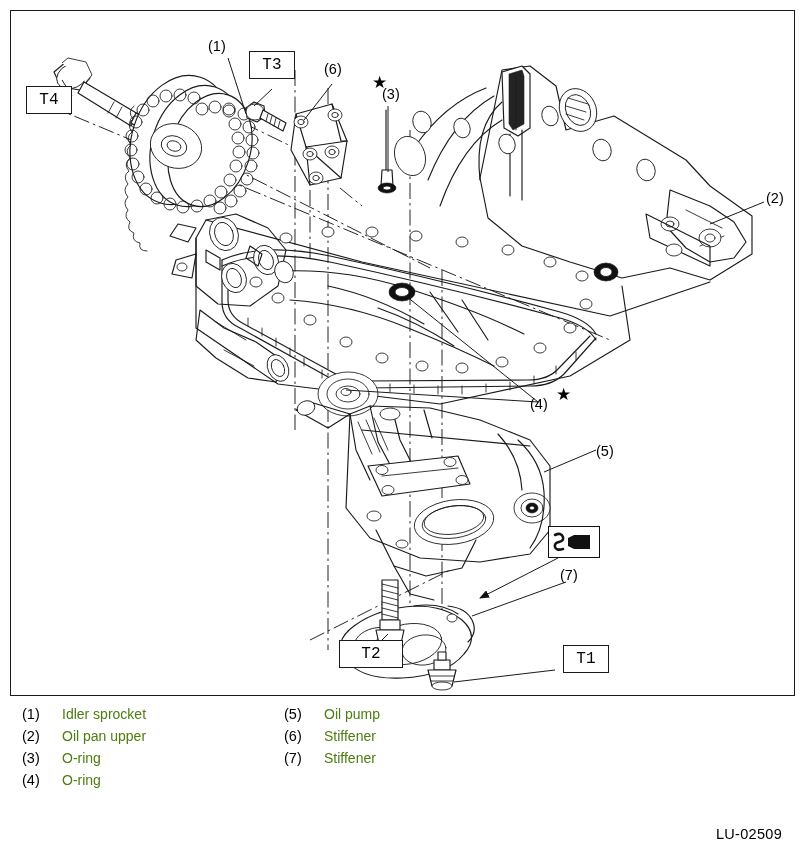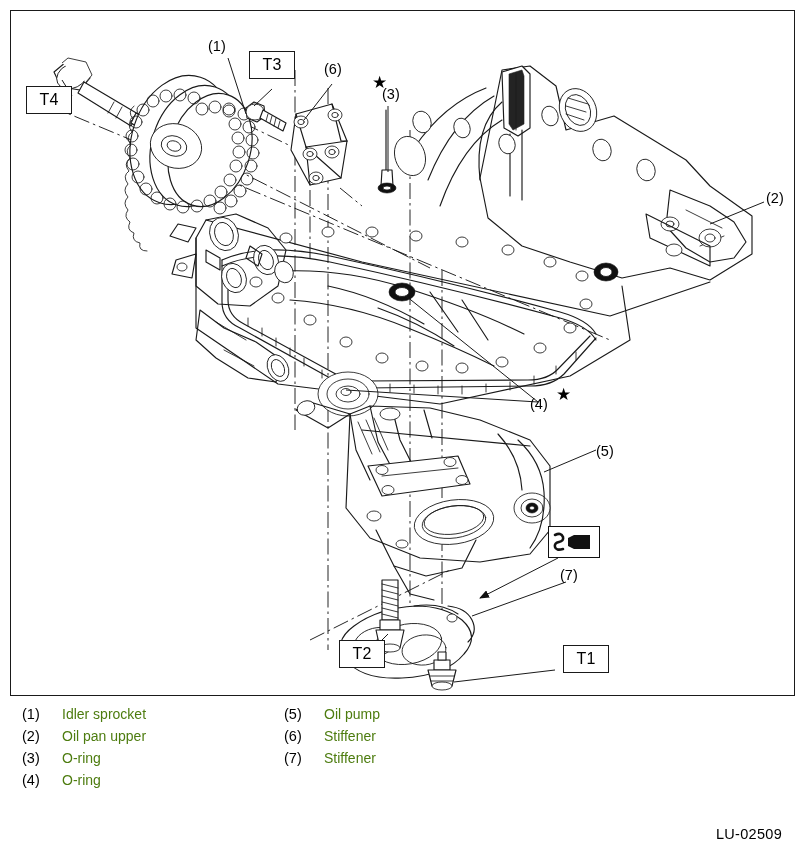--- a/index.html
+++ b/index.html
@@ -17,21 +17,21 @@
     border:1.6px solid #1a1a1a;box-sizing:border-box;background:#fff;
   }
 
   
   .draw{position:absolute;left:10px;top:10px;width:785px;height:686px;}
 
   
   .tbox{
     position:absolute;border:1.6px solid #1a1a1a;background:#fff;
     display:flex;align-items:center;justify-content:center;
-    font-size:16px;letter-spacing:.2px;color:#000;box-sizing:border-box;
+    font-size:16px;letter-spacing:.2px;color:#000;box-sizing:border-box;font-family:Liberation Mono, monospace;
   }
 
   
   .sealbox{
     position:absolute;border:1.8px solid #111;background:#fff;box-sizing:border-box;
     display:flex;align-items:center;justify-content:center;
   }
 
   
   .cal{position:absolute;font-size:14.5px;color:#000;white-space:nowrap;}
@@ -458,21 +458,21 @@
       <path class="lead" d="M545 660 L444 672"></path>
     </g>
   </svg>
 
   <div class="tbox" style="left:26px;top:86px;width:46px;height:28px;">
     <span>T4</span>
   </div>
   <div class="tbox" style="left:249px;top:51px;width:46px;height:28px;">
     <span>T3</span>
   </div>
-  <div class="tbox" style="left:339px;top:640px;width:46px;height:28px;">
+  <div class="tbox" style="left:339px;top:640px;width:64px;height:28px;">
     <span>T2</span>
   </div>
   <div class="tbox" style="left:545px;top:645px;width:46px;height:28px;margin-left:18px;">
     <span>T1</span>
   </div>
 
   <div class="sealbox" style="left:548px;top:526px;width:52px;height:32px;">
     <svg width="44" height="22" viewBox="0 0 44 22">
       <path d="M3 4 q6 -3 8 2 q1 4 -4 5 q-5 1 -4 5 q1 4 8 2" fill="none" stroke="#111" stroke-width="2.6" stroke-linecap="round"></path>
       <path d="M16 7 L22 4 L38 4 L38 18 L22 18 L16 15 Z" fill="#111"></path>

